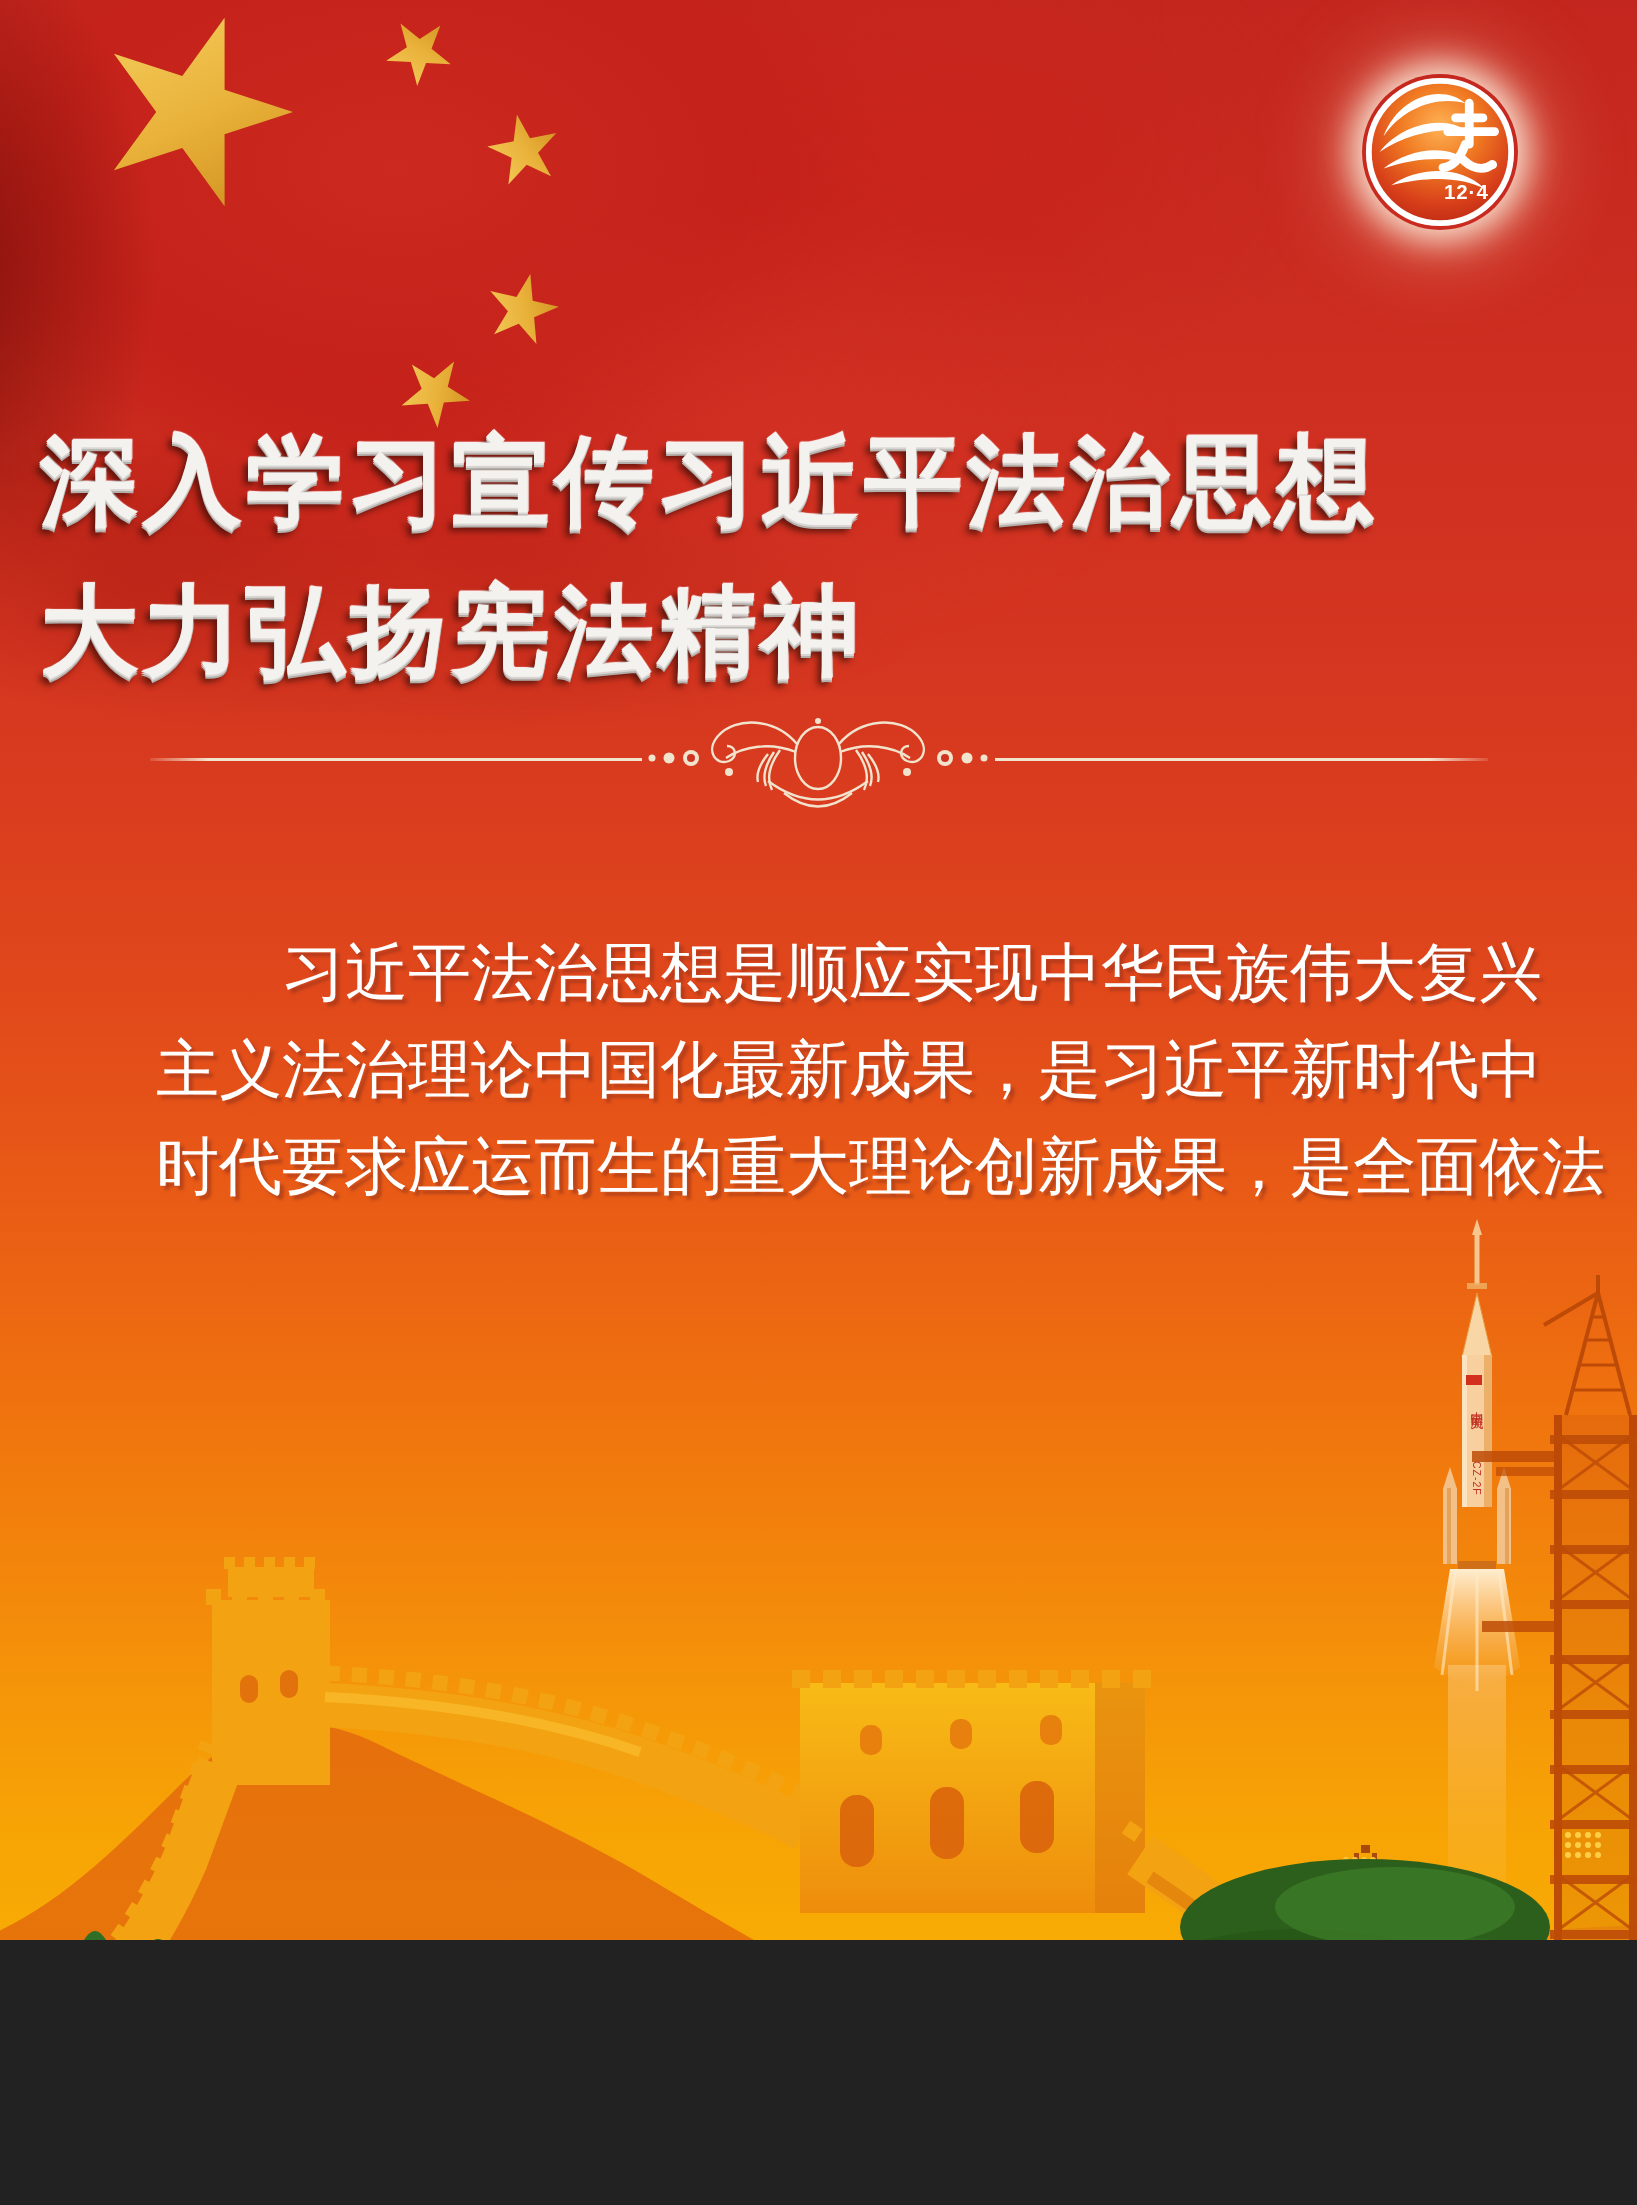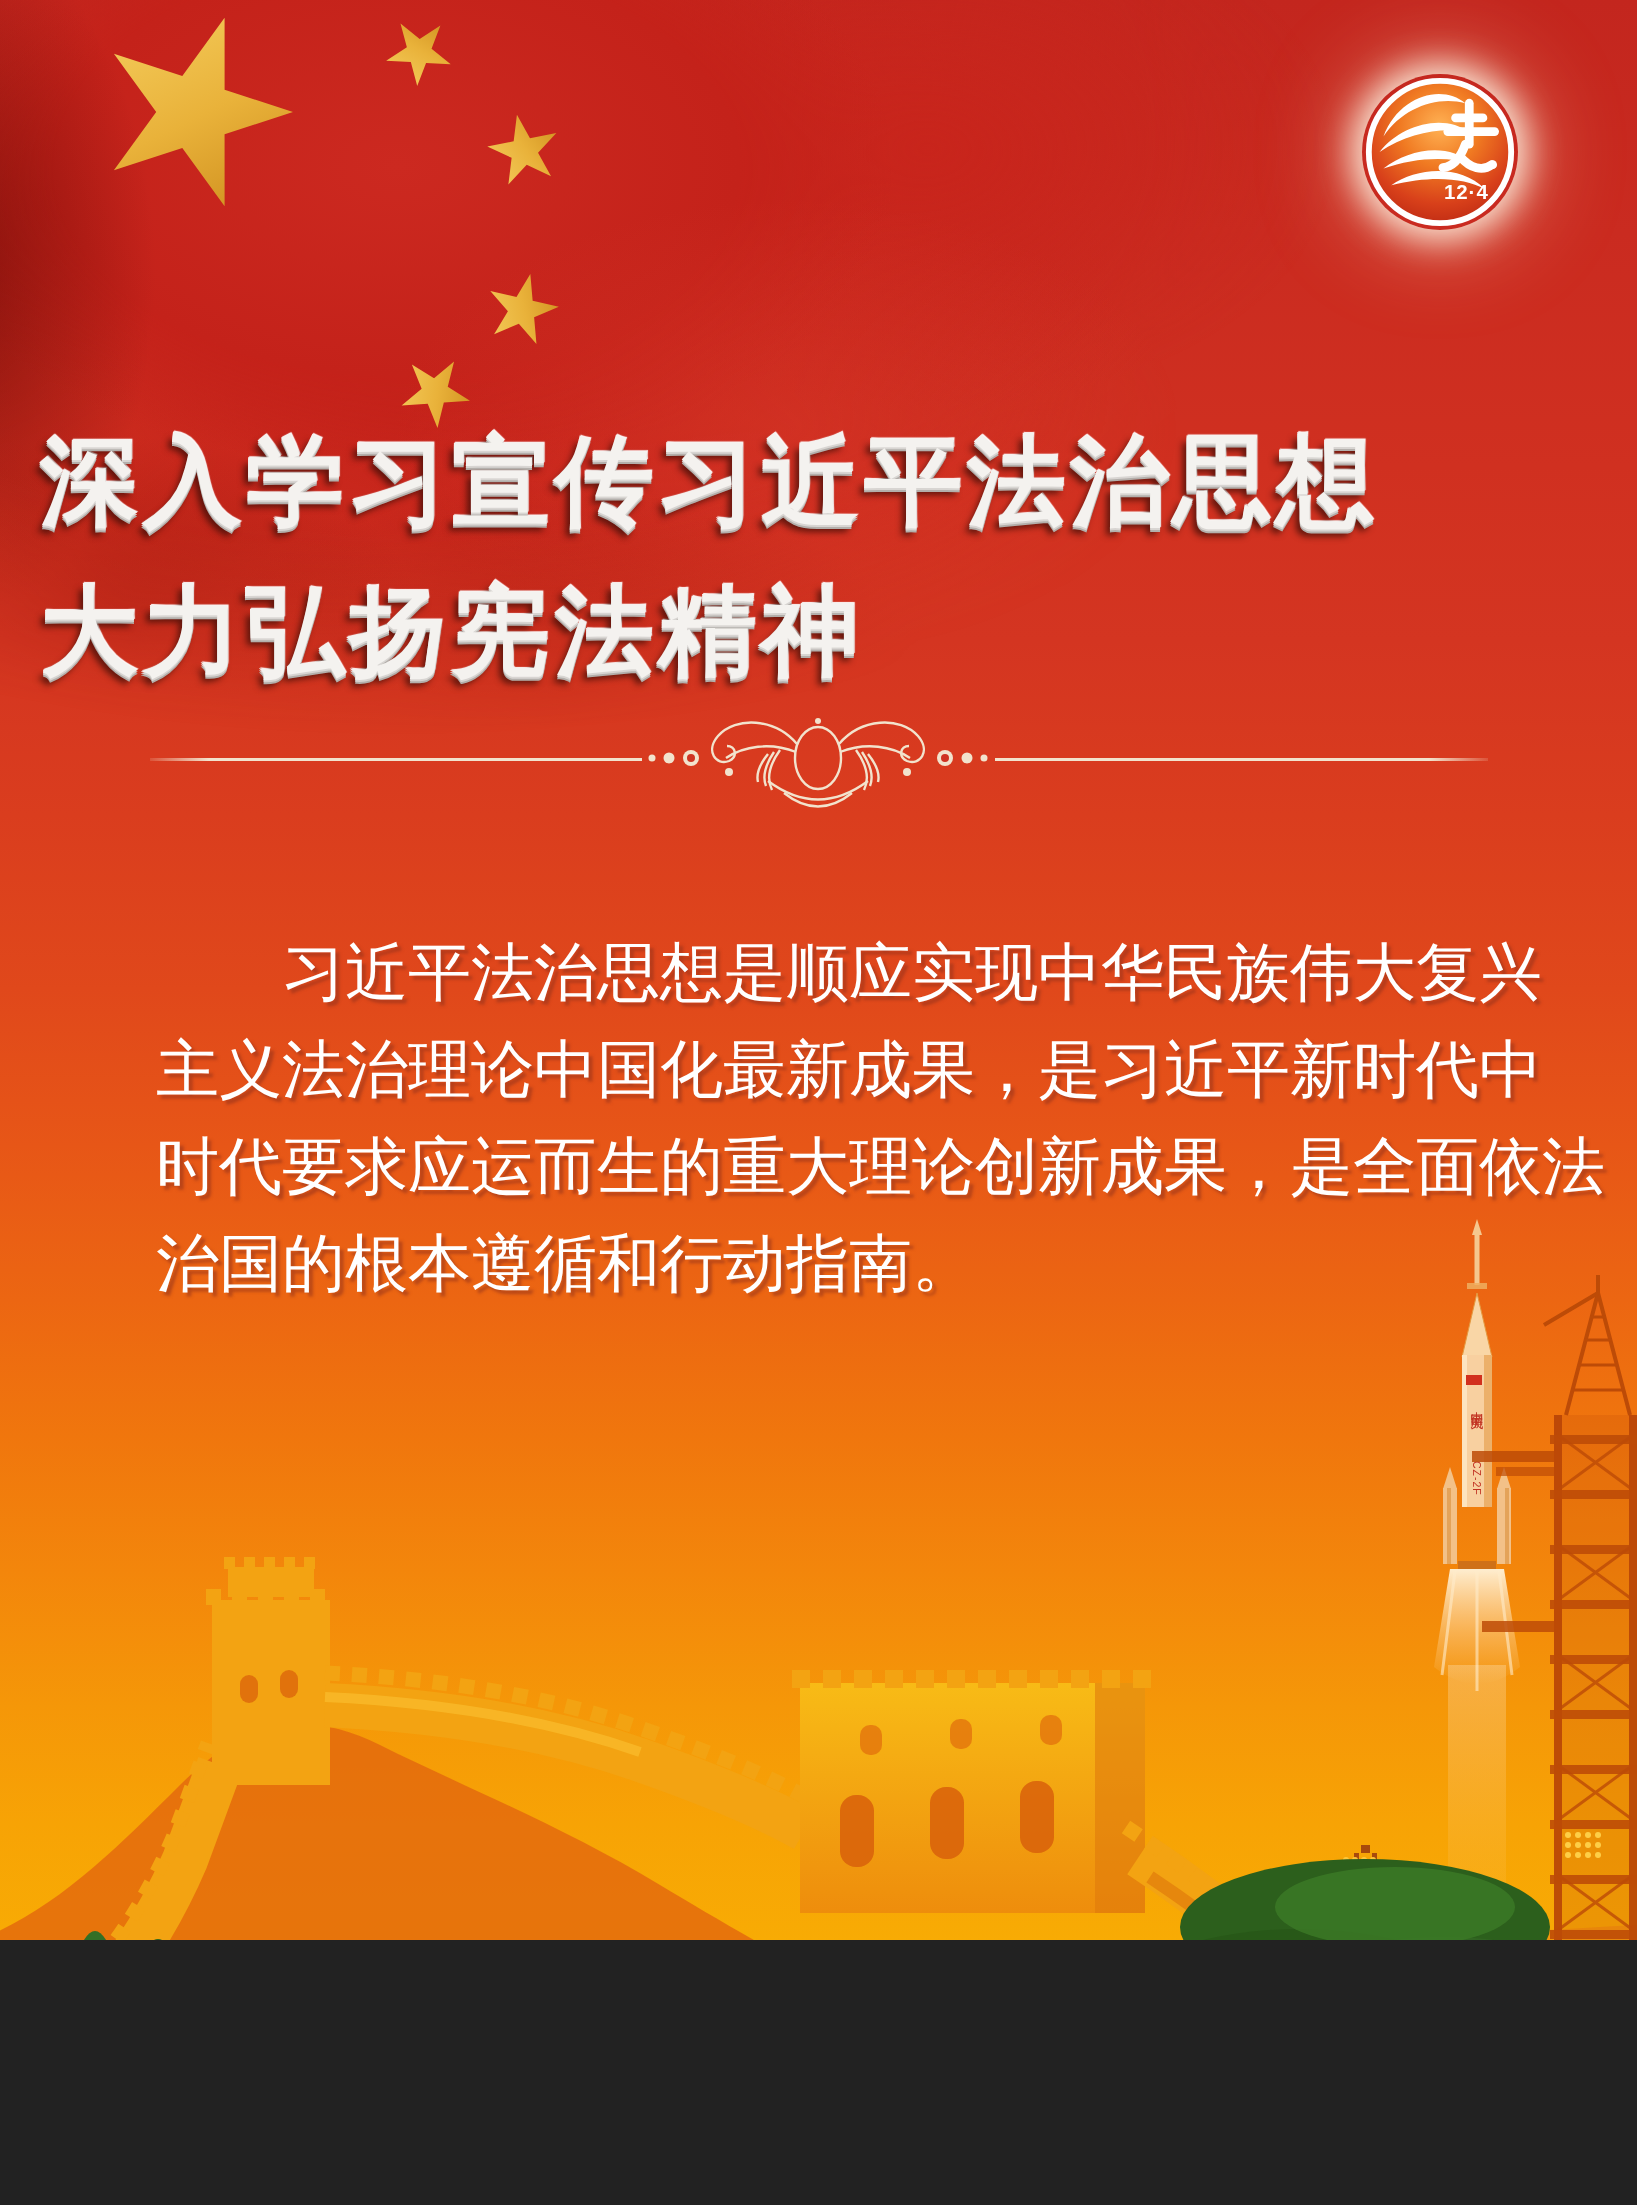--- a/index.html
+++ b/index.html
@@ -152,21 +152,20 @@
       </g>
       <circle cx="327" cy="52" r="4" fill="#cf3322"></circle>
       <circle cx="73" cy="52" r="4" fill="#cf3322"></circle>
     </svg>
   </div>
 
   <div class="body-text">
     <div class="body-line first">习近平法治思想是顺应实现中华民族伟大复兴</div>
     <div class="body-line">主义法治理论中国化最新成果，是习近平新时代中</div>
     <div class="body-line">时代要求应运而生的重大理论创新成果，是全面依法</div>
-    <div class="body-line">治国的根本遵循和行动指南。</div>
   </div>
 
   <svg class="scene" width="1637" height="1000" viewBox="0 0 1637 1000">
     <defs>
       <linearGradient id="grassGrad" x1="0" y1="0" x2="0" y2="1">
         <stop offset="0" stop-color="#aad56f"></stop>
         <stop offset="0.5" stop-color="#7ab948"></stop>
         <stop offset="1" stop-color="#55922a"></stop>
       </linearGradient>
       <linearGradient id="plumeGrad" x1="0" y1="0" x2="0" y2="1">

